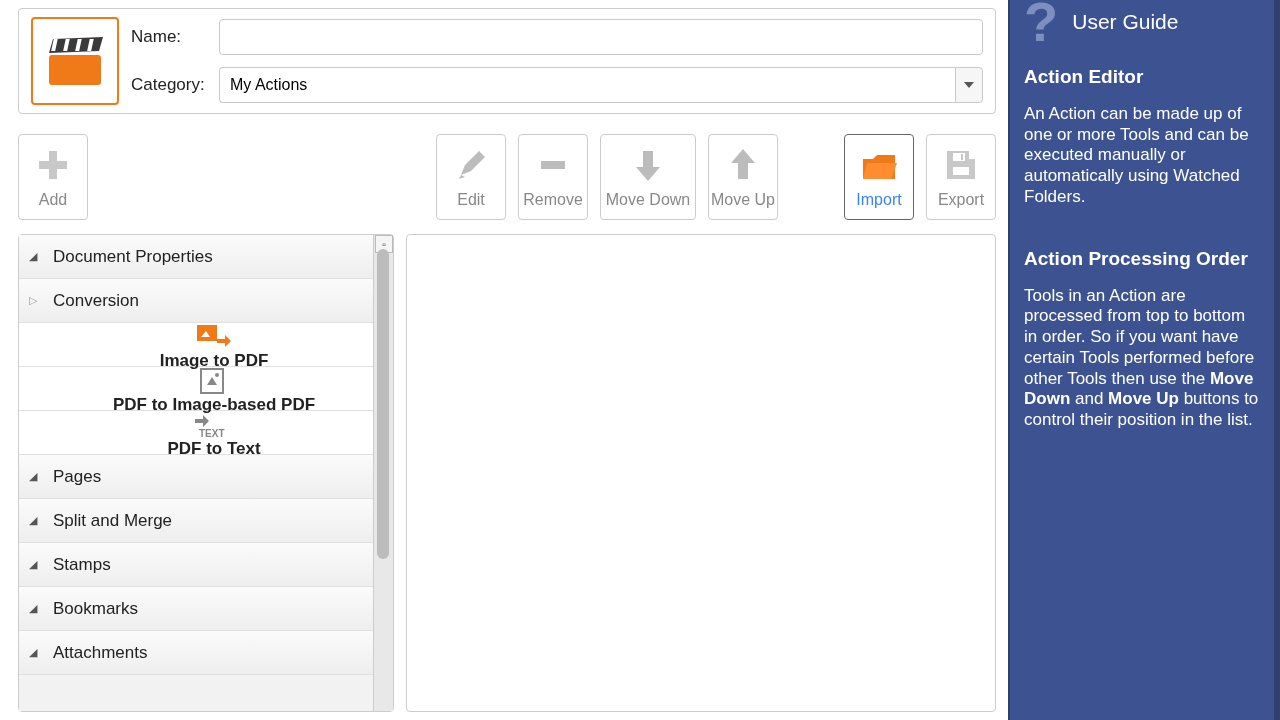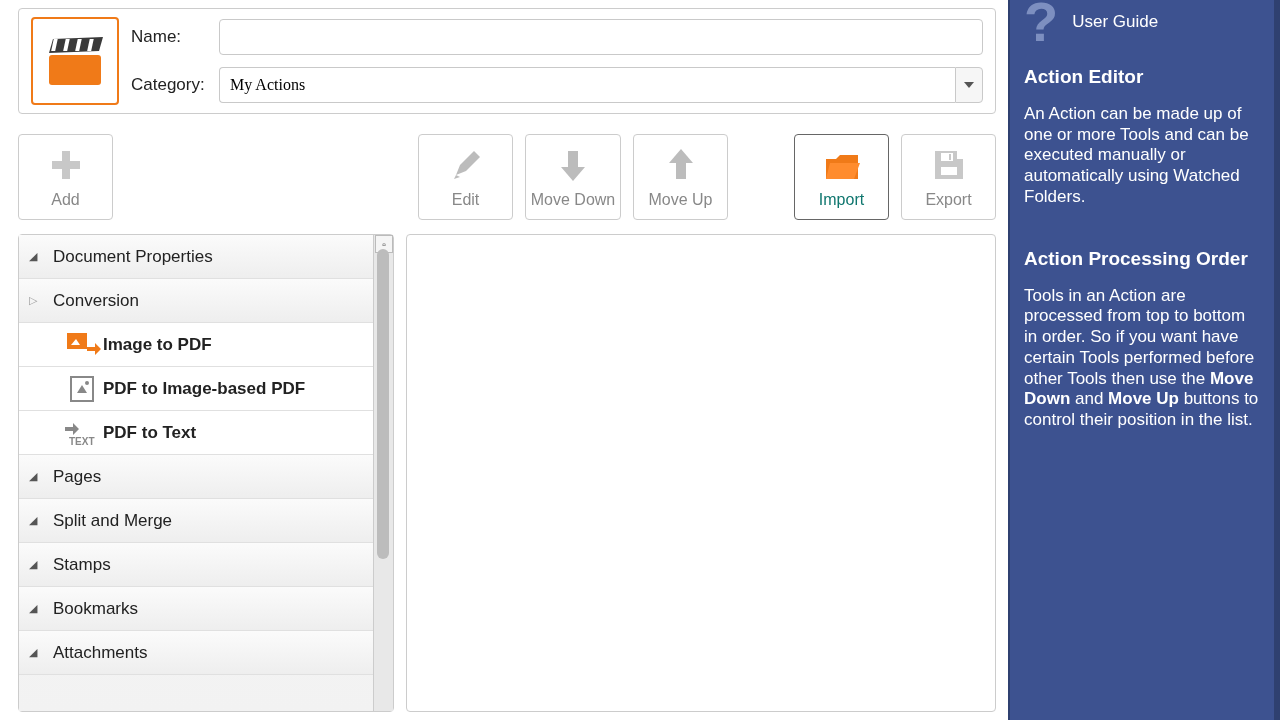--- a/index.html
+++ b/index.html
@@ -6,48 +6,48 @@
   body { width: 1280px; height: 720px; background: #fff; overflow: hidden; display: flex; }
   .main { flex: 1; display: flex; flex-direction: column; padding: 8px 12px 8px 18px; }
   .top-panel { border: 1px solid #ccc; border-radius: 4px; padding: 8px 12px; display: flex; gap: 12px; align-items: center; }
   .clapper { width: 88px; height: 88px; border: 2px solid #f07a18; border-radius: 4px; display: flex; align-items: center; justify-content: center; }
   .clapper svg { width: 60px; height: 56px; }
   .fields { flex: 1; display: flex; flex-direction: column; gap: 12px; }
   .field-row { display: flex; align-items: center; gap: 10px; }
   .field-row label { width: 78px; font-size: 17px; color: #222; }
   .field-row input { flex: 1; height: 36px; border: 1px solid #c9c9c9; border-radius: 4px; padding: 0 10px; font-size: 16px; }
   .category-wrap { flex: 1; display: flex; }
-  .category-wrap input { border-radius: 4px 0 0 4px; border-right: none; font-family: Liberation Serif, serif; }
+  .category-wrap input { border-radius: 4px 0 0 4px; border-right: none; }
   .dropdown-btn { width: 28px; height: 36px; border: 1px solid #c9c9c9; border-radius: 0 4px 4px 0; background: #f6f6f6; cursor: pointer; display: flex; align-items: center; justify-content: center; }
 
   .toolbar { display: flex; margin-top: 20px; gap: 12px; align-items: flex-start; }
-  .tool-btn { width: 95px; height: 86px; border: 1px solid #ccc; border-radius: 4px; display: flex; flex-direction: column; align-items: center; justify-content: center; gap: 6px; cursor: pointer; background: #fff; }
+  .tool-btn { width: 70px; height: 86px; border: 1px solid #ccc; border-radius: 4px; display: flex; flex-direction: column; align-items: center; justify-content: center; gap: 6px; cursor: pointer; background: #fff; }
   .tool-btn.disabled { cursor: default; }
   .tool-btn svg { width: 40px; height: 40px; }
   .tool-btn .lbl { font-size: 16px; color: #888; }
-  .tool-btn.active .lbl { color: #0f766e; }
+  .tool-btn.active .lbl { color: #3b82f6; }
   .tool-btn.active { border-color: #666; }
   .spacer { flex: 1; }
 
   .bottom { display: flex; margin-top: 14px; gap: 12px; flex: 1; min-height: 0; }
   .tree-wrap { width: 376px; position: relative; border: 1px solid #ccc; border-radius: 4px; display: flex; }
   .tree { flex: 1; overflow: hidden; background: linear-gradient(#fafafa, #f2f2f2); }
   .tree-row { height: 44px; display: flex; align-items: center; padding: 0 10px; border-bottom: 1px solid #e0e0e0; font-size: 17px; color: #222; cursor: pointer; background: linear-gradient(#fbfbfb, #eeeeee); }
   .tree-row .arrow { width: 18px; display: inline-block; font-size: 11px; color: #555; margin-right: 6px; }
-  .tree-row.child { padding-left: 46px; font-weight: bold; background: #fff; }
+  .tree-row.child { padding-left: 46px; font-weight: bold; background: #fff; flex-direction: column; }
   .tree-row.child .icon { width: 36px; height: 32px; margin-right: 2px; display: inline-flex; align-items:center; justify-content:center; }
   .scroll-col { width: 20px; background: #e8e8e8; position: relative; border-left: 1px solid #ccc; }
   .scroll-thumb { position: absolute; top: 14px; left: 3px; width: 12px; height: 310px; background: #bcbcbc; border-radius: 6px; }
   .scroll-toggle { position: absolute; top: 0; right: 0; width: 18px; height: 18px; border: 1px solid #bbb; font-size: 10px; display:flex; align-items:center; justify-content:center; background:#f5f5f5; cursor:pointer; }
   .content-pane { flex: 1; border: 1px solid #ccc; border-radius: 4px; }
 
   .sidebar { width: 272px; background: #3d5290; color: #fff; border-left: 2px solid #2f4070; border-right: 6px solid #2f4070; display: flex; flex-direction: column; padding: 0 14px 14px 14px; }
   .userguide { display: flex; align-items: center; gap: 14px; height: 44px; }
   .userguide .q { font-size: 56px; font-weight: bold; color: #7d8fc0; line-height: 0.5; }
-  .userguide .t { font-size: 17px; }
+  .userguide .t { font-size: 21px; }
   .sidebar h2 { font-size: 19px; font-weight: bold; margin-top: 22px; margin-bottom: 16px; }
   .sidebar p { font-size: 17px; line-height: 1.22; margin-bottom: 18px; }
   .sidebar b { font-weight: bold; }
 </style>
 </head>
 <body>
 
 <div class="main">
   <div class="top-panel">
     <div class="clapper">
@@ -90,20 +90,26 @@
       <span class="lbl">Add</span>
     </div>
     <div class="spacer"></div>
     <div class="tool-btn disabled">
       <svg viewBox="0 0 40 40">
           <polygon points="10,30 14,20 28,6 34,12 20,26" fill="#bcbcbc"></polygon>
           <polygon points="10,30 8,34 14,32" fill="#bcbcbc"></polygon>
         </svg>
       <span class="lbl">Edit</span>
     </div>
+    <div class="tool-btn disabled">
+      <svg viewBox="0 0 40 40">
+          <rect x="8" y="16" width="24" height="8" fill="#bcbcbc"></rect>
+        </svg>
+      <span class="lbl">Remove</span>
+    </div>
     <div class="tool-btn disabled" style="width:96px">
       <svg viewBox="0 0 40 40">
           <rect x="15" y="6" width="10" height="16" fill="#bcbcbc"></rect>
           <polygon points="8,22 32,22 20,36" fill="#bcbcbc"></polygon>
         </svg>
       <span class="lbl">Move Down</span>
     </div>
     <div class="tool-btn disabled">
       <svg viewBox="0 0 40 40">
           <polygon points="8,18 32,18 20,4" fill="#bcbcbc"></polygon>

